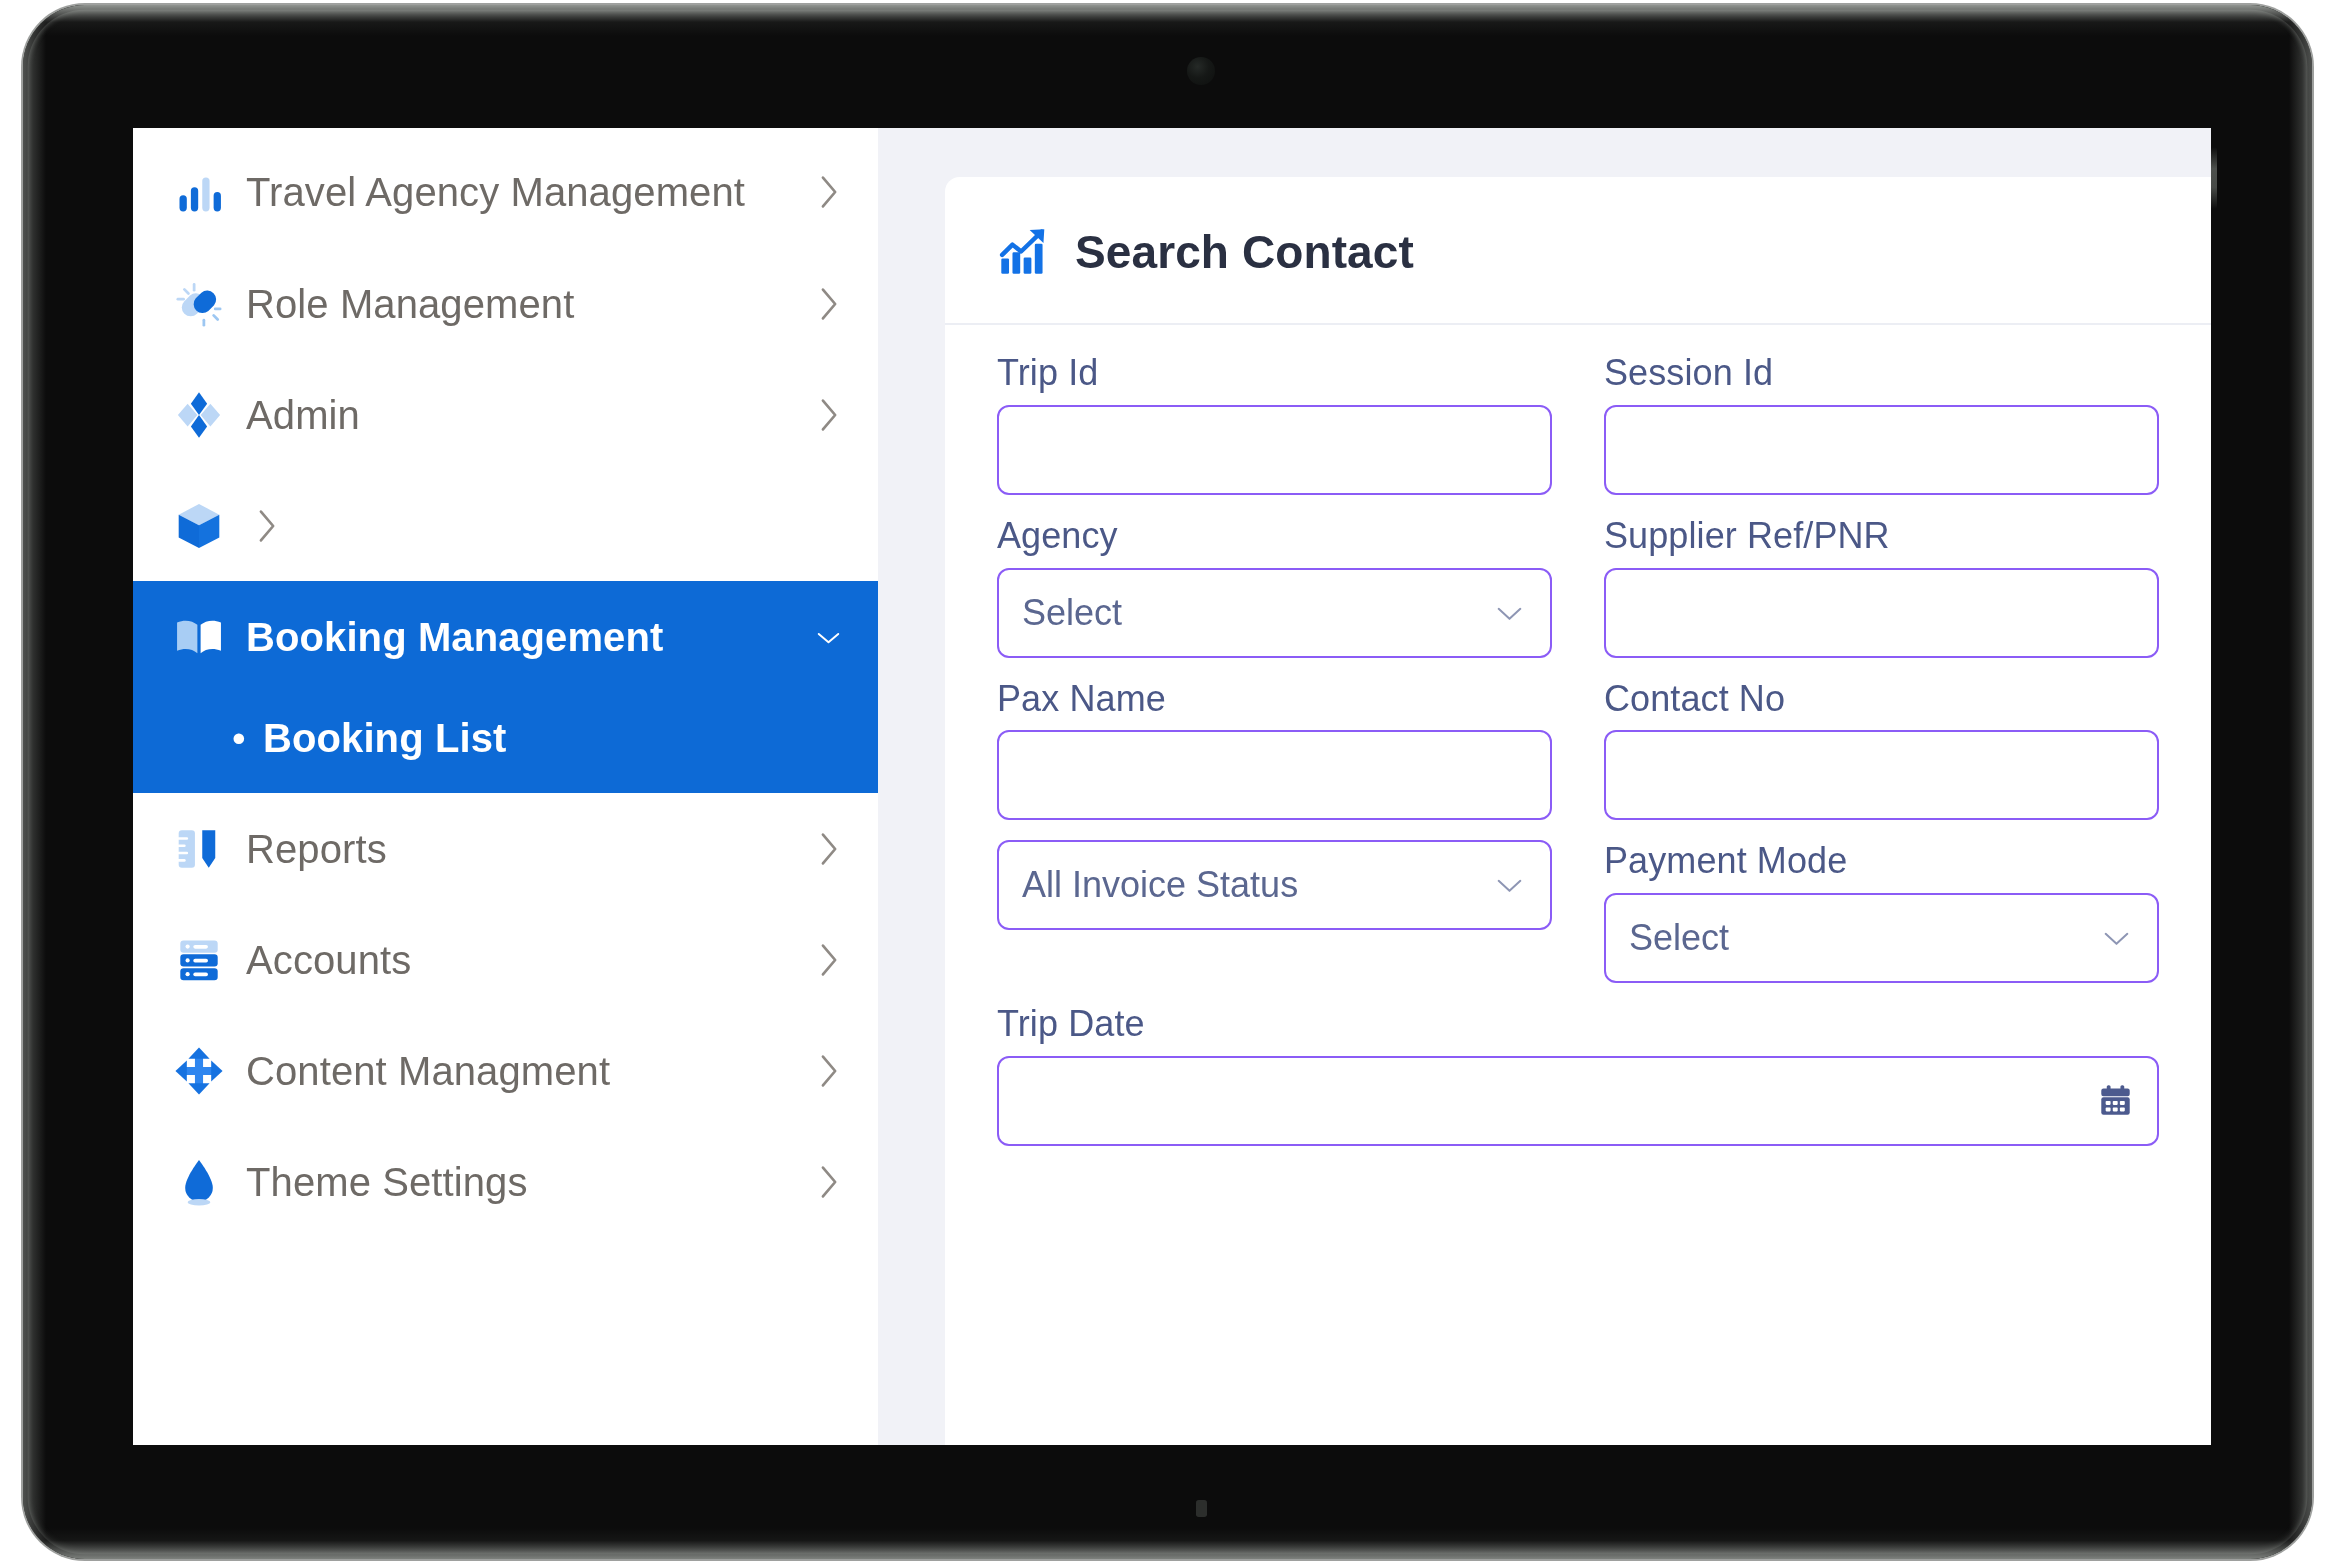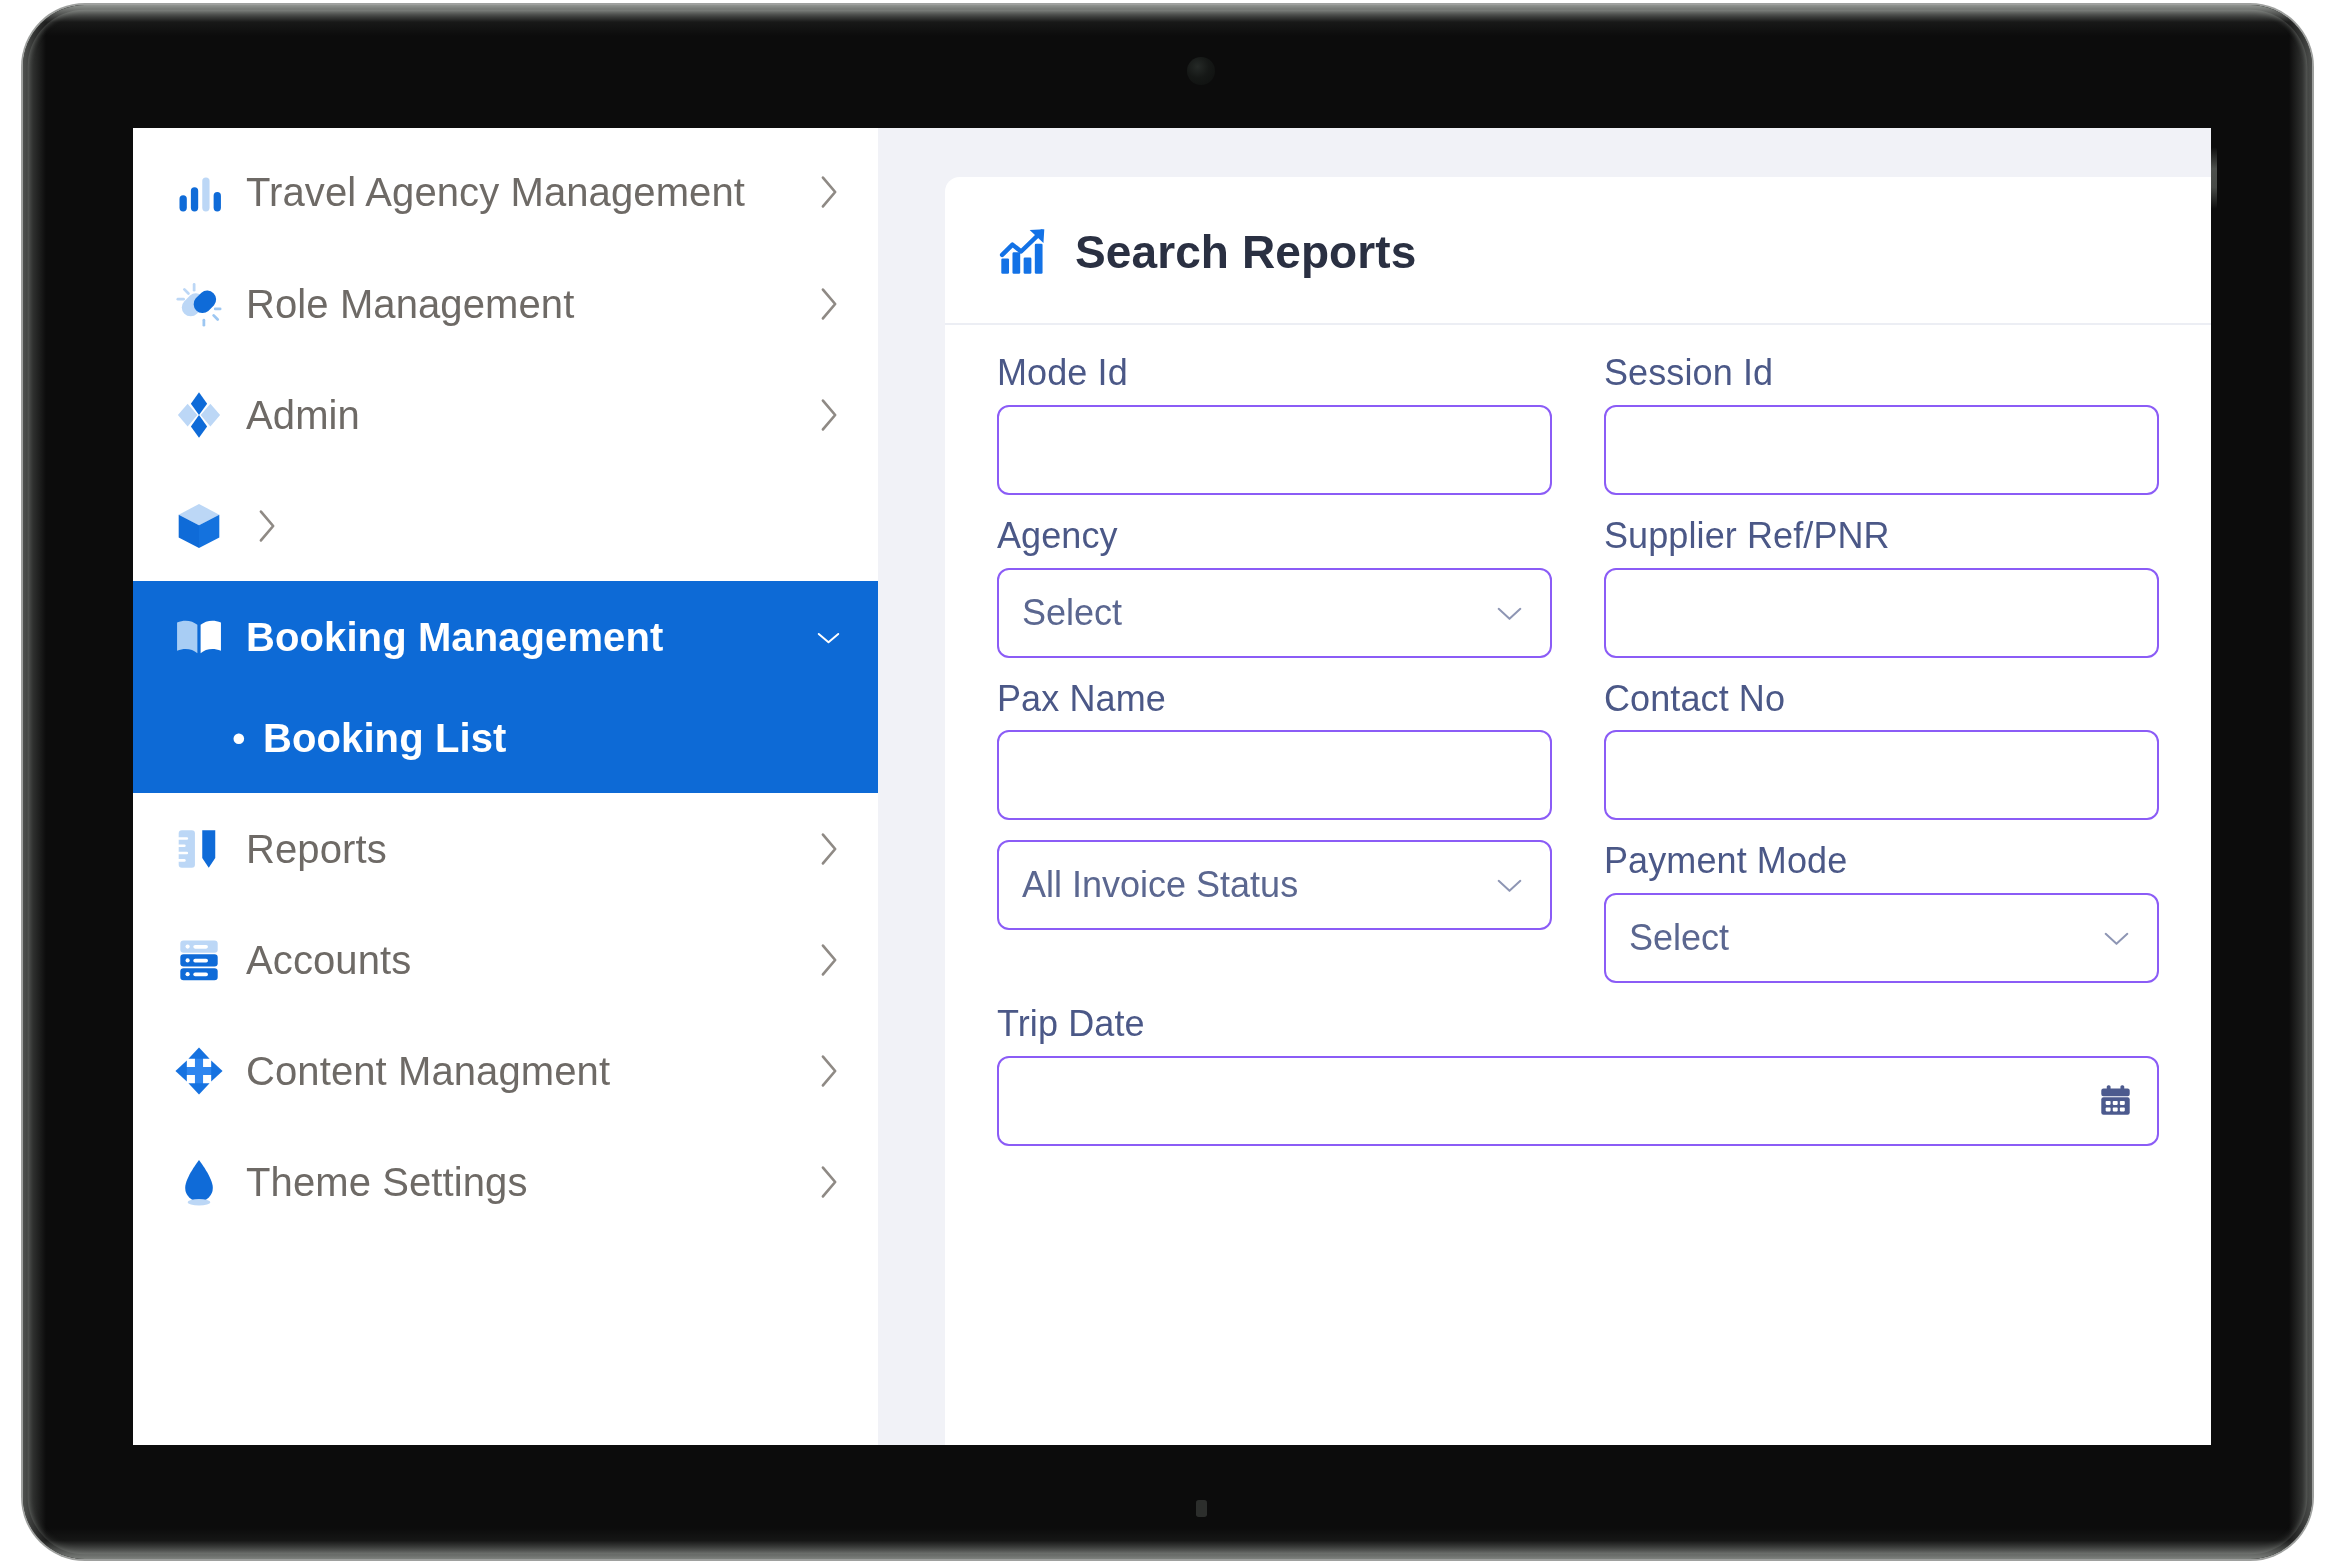--- a/index.html
+++ b/index.html
@@ -380,28 +380,28 @@
 
           <header id="card-header">
             <svg id="header-chart-icon" viewBox="0 0 64 64">
               <rect x="5" y="40" width="9" height="18" rx="1.5" fill="#1372e6"></rect>
               <rect x="18" y="33" width="9" height="25" rx="1.5" fill="#1372e6"></rect>
               <rect x="31" y="39" width="9" height="19" rx="1.5" fill="#1372e6"></rect>
               <rect x="44" y="23" width="9" height="35" rx="1.5" fill="#1372e6"></rect>
               <path d="M6 36 L18 24 L28 32 L52 9" fill="none" stroke="#1372e6" stroke-width="5.2" stroke-linecap="round" stroke-linejoin="round"></path>
               <path d="M38 7 L55 6 L54 22 Z" fill="#1372e6"></path>
             </svg>
-            <h1 id="card-title">Search Reports</h1>
+            <h1 id="card-title">Search Contact</h1>
           </header>
 
           <div id="search-form">
 
             <div class="form-row">
               <div class="form-field">
-                <label class="field-label">Mode Id</label>
+                <label class="field-label">Trip Id</label>
                 <div class="field-control">
                   <span class="select-value"></span>
                 </div>
               </div>
               <div class="form-field">
                 <label class="field-label">Session Id</label>
                 <div class="field-control">
                   <span class="select-value"></span>
                 </div>
               </div>

